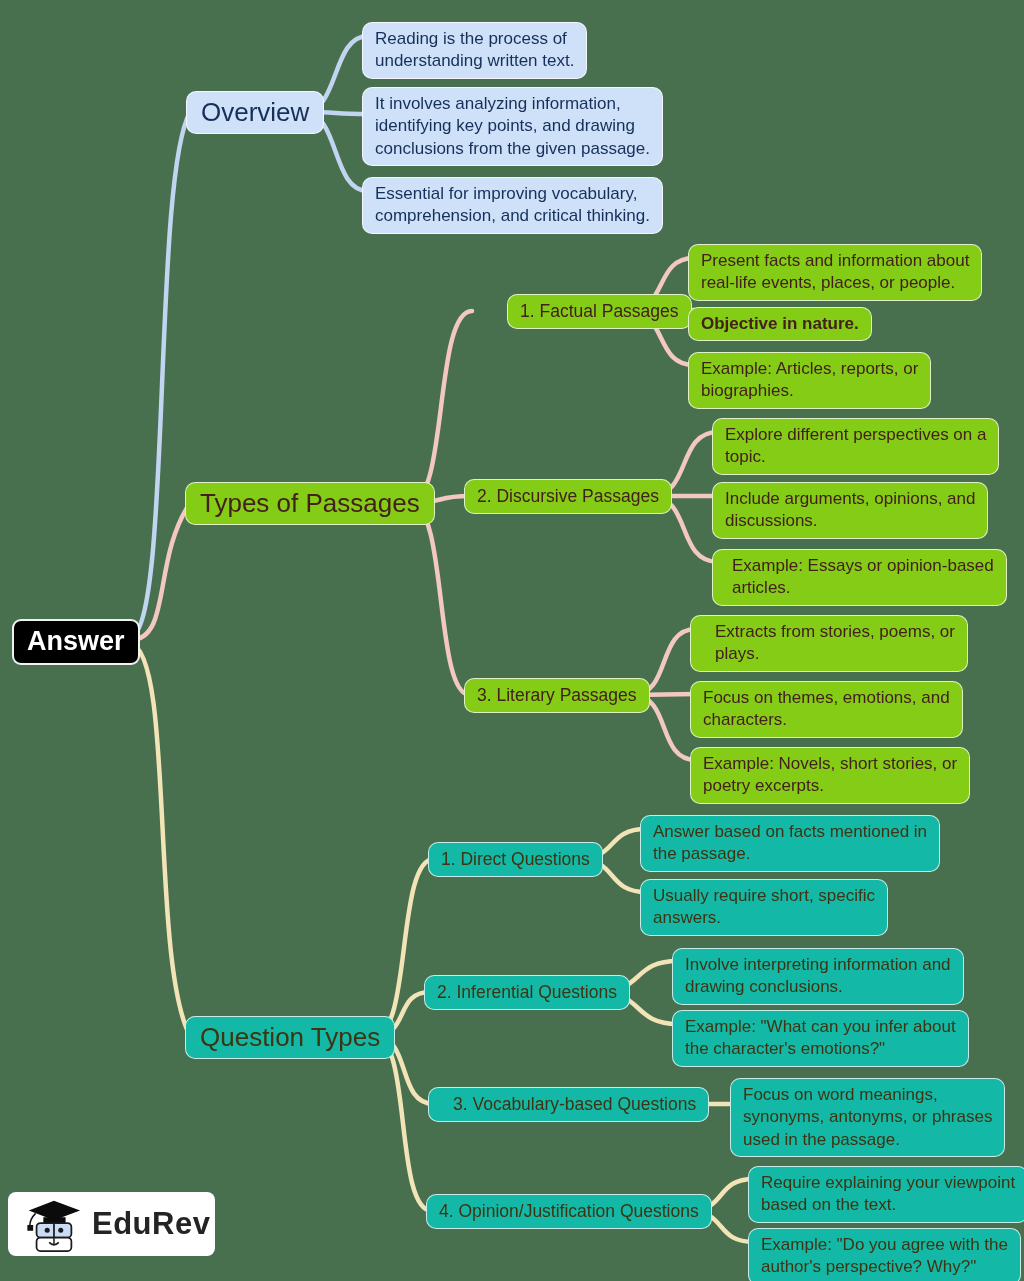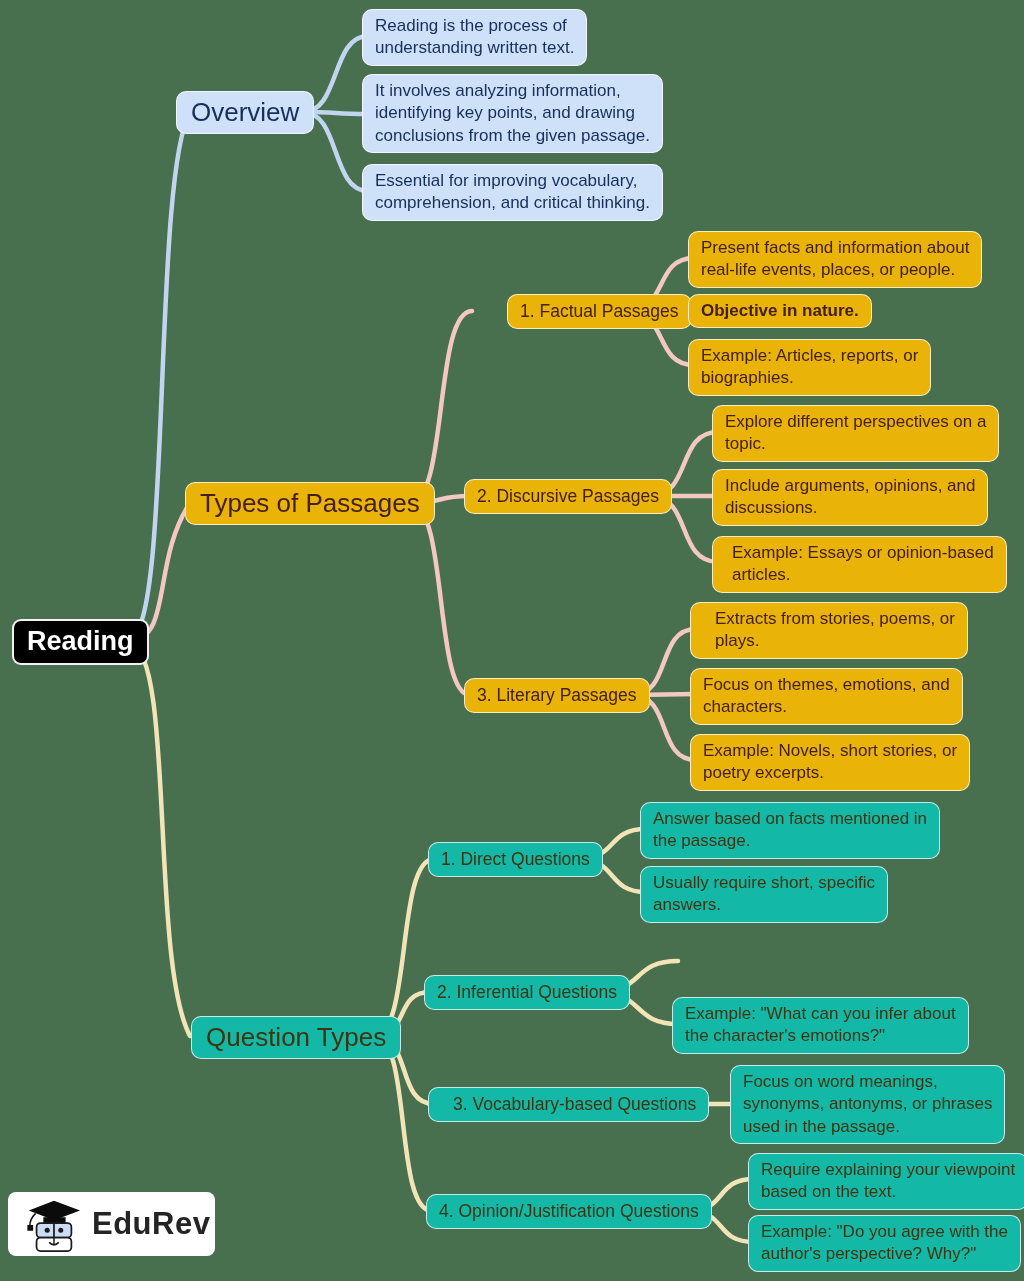--- a/index.html
+++ b/index.html
@@ -14,34 +14,34 @@
   .node {
     position: absolute; z-index: 1;
     box-sizing: border-box;
     border-radius: 10px;
     white-space: pre-line;
     border: 1.5px solid rgba(255,255,255,0.75);
   }
   .leaf {
     font-size: 17px; line-height: 1.32;
     padding: 5px 12px;
-    width: max-content; max-width: 310px;
+    width: max-content; max-width: 310px; margin-top: 13px;
   }
   .l2 {
     font-size: 17.5px; line-height: 1.3;
     padding: 5px 12px;
     width: max-content;
   }
   .main {
     font-size: 26px; line-height: 1.25;
     padding: 4px 14px;
     width: max-content;
   }
   .blue   { background: #CFE1F9; color: #16305A; }
-  .pink   { background: #eab308; color: #44201D; }
+  .pink   { background: #84cc16; color: #44201D; }
   .yellow { background: #14b8a6; color: #3E3411; }
   .root {
     background: #000; color: #fff;
     font-size: 27px; font-weight: bold; line-height: 1.25;
     padding: 4px 13px; width: max-content;
     border-radius: 9px;
     border: 2px solid rgba(255,255,255,0.95);
   }
   .logo-box {
     position: absolute; left: 8px; top: 1192px; z-index: 1;
@@ -96,23 +96,23 @@
         <path d="M578,859 C618,859 606,892 646,892"></path>
         <path d="M598,992 C644,992 632,961 678,961"></path>
         <path d="M598,992 C644,992 632,1024 678,1024"></path>
         <path d="M673,1104 L736,1104"></path>
         <path d="M688,1211 C728,1211 714,1179 754,1179"></path>
         <path d="M688,1211 C728,1211 714,1242 754,1242"></path>
       </g>
     </g>
   </svg>
 
-  <div class="node root" style="left:12px; top:619px;">Reading</div>
+  <div class="node root" style="left:12px; top:619px;">Answer</div>
 
-  <div class="node main blue" style="left:176px; top:91px;">Overview</div>
+  <div class="node main blue" style="left:186px; top:91px;">Overview</div>
   <div class="node leaf blue" style="left:362px; top:9px;">Reading is the process of
 understanding written text.</div>
   <div class="node leaf blue" style="left:362px; top:74px;">It involves analyzing information,
 identifying key points, and drawing
 conclusions from the given passage.</div>
   <div class="node leaf blue" style="left:362px; top:164px;">Essential for improving vocabulary,
 comprehension, and critical thinking.</div>
 
   <div class="node main pink" style="left:185px; top:482px;">Types of Passages</div>
 
@@ -132,29 +132,31 @@
 articles.</div>
 
   <div class="node l2 pink" style="left:464px; top:678px;">3. Literary Passages</div>
   <div class="node leaf pink" style="left:690px; top:602px;padding-left:24px;">Extracts from stories, poems, or
 plays.</div>
   <div class="node leaf pink" style="left:690px; top:668px;">Focus on themes, emotions, and
 characters.</div>
   <div class="node leaf pink" style="left:690px; top:734px;">Example: Novels, short stories, or
 poetry excerpts.</div>
 
-  <div class="node main yellow" style="left:191px; top:1016px;text-align:right;">Question Types</div>
+  <div class="node main yellow" style="left:185px; top:1016px;text-align:right;">Question Types</div>
 
   <div class="node l2 yellow" style="left:428px; top:842px;">1. Direct Questions</div>
   <div class="node leaf yellow" style="left:640px; top:802px;">Answer based on facts mentioned in
 the passage.</div>
   <div class="node leaf yellow" style="left:640px; top:866px;">Usually require short, specific
 answers.</div>
 
   <div class="node l2 yellow" style="left:424px; top:975px;">2. Inferential Questions</div>
+  <div class="node leaf yellow" style="left:672px; top:935px;">Involve interpreting information and
+drawing conclusions.</div>
   <div class="node leaf yellow" style="left:672px; top:997px;">Example: "What can you infer about
 the character's emotions?"</div>
 
   <div class="node l2 yellow" style="left:428px; top:1087px;padding-left:24px;">3. Vocabulary-based Questions</div>
   <div class="node leaf yellow" style="left:730px; top:1065px;">Focus on word meanings,
 synonyms, antonyms, or phrases
 used in the passage.</div>
 
   <div class="node l2 yellow" style="left:426px; top:1194px;">4. Opinion/Justification Questions</div>
   <div class="node leaf yellow" style="left:748px; top:1153px;">Require explaining your viewpoint

